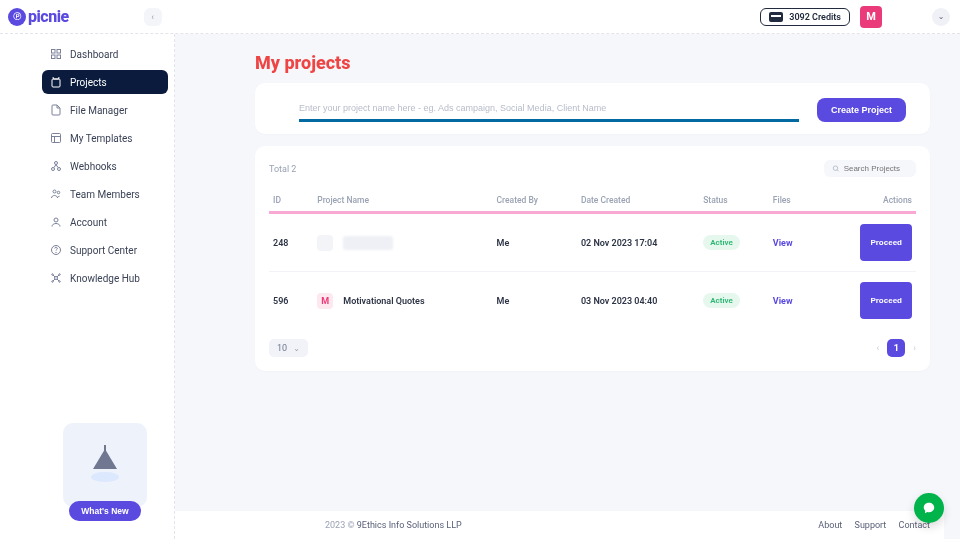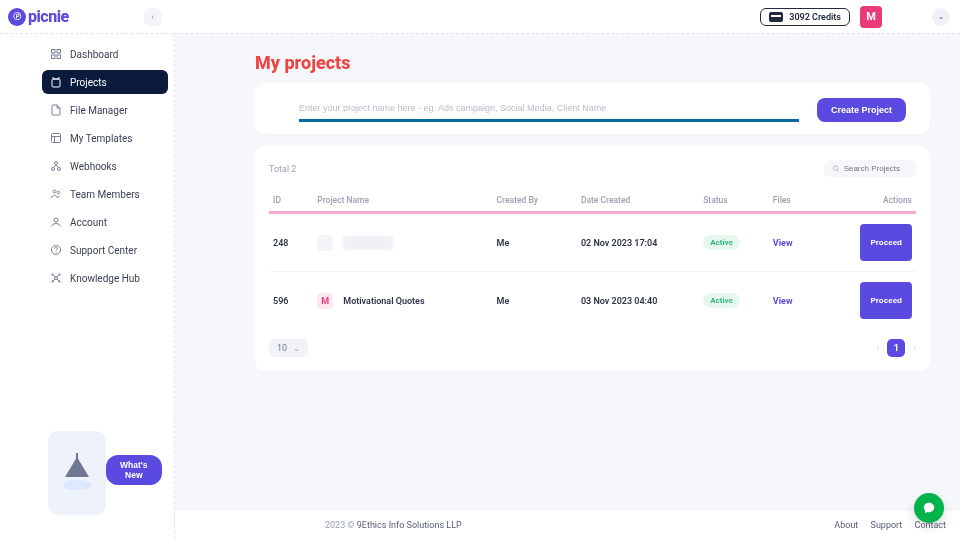--- a/index.html
+++ b/index.html
@@ -111,21 +111,21 @@
     flex-shrink: 0;
   }
   .nav-item.active {
     background: #0a1b3d;
     color: #fff;
   }
   .nav-item.active .ic { color: #fff; }
 
   .sidebar-bottom {
     margin-top: auto;
-    display:flex; flex-direction:row; align-items:center;
+    display:flex; flex-direction:column; align-items:center;
     padding: 10px 6px 12px;
   }
   .lamp-card {
     width: 84px; height: 84px;
     background: #eef2fb;
     border-radius: 10px;
     display:flex; align-items:center; justify-content:center;
     margin-bottom: 6px;
   }
   .lamp { width: 40px; height: 40px; position: relative; }
@@ -285,21 +285,21 @@
   .pager .pg {
     width:18px; height:18px;
     display:flex; align-items:center; justify-content:center;
     background:#5b4ae0; color:#fff; font-size:9px; font-weight:700;
     border-radius:5px;
   }
 
   
   .footer {
     position: absolute;
-    left: 0; right: 0; bottom: 0;
+    left: 0; right: 16px; bottom: 0;
     height: 28px;
     background: #fff;
     font-size: 9px;
     color: #9aa2b4;
     display:flex; align-items:center; justify-content:space-between;
     padding: 0 14px 0 150px;
   }
   .footer a { color:#5a6178; text-decoration:none; margin-left:10px; }
   .footer .copy span.link { color:#5a6178; }
 

